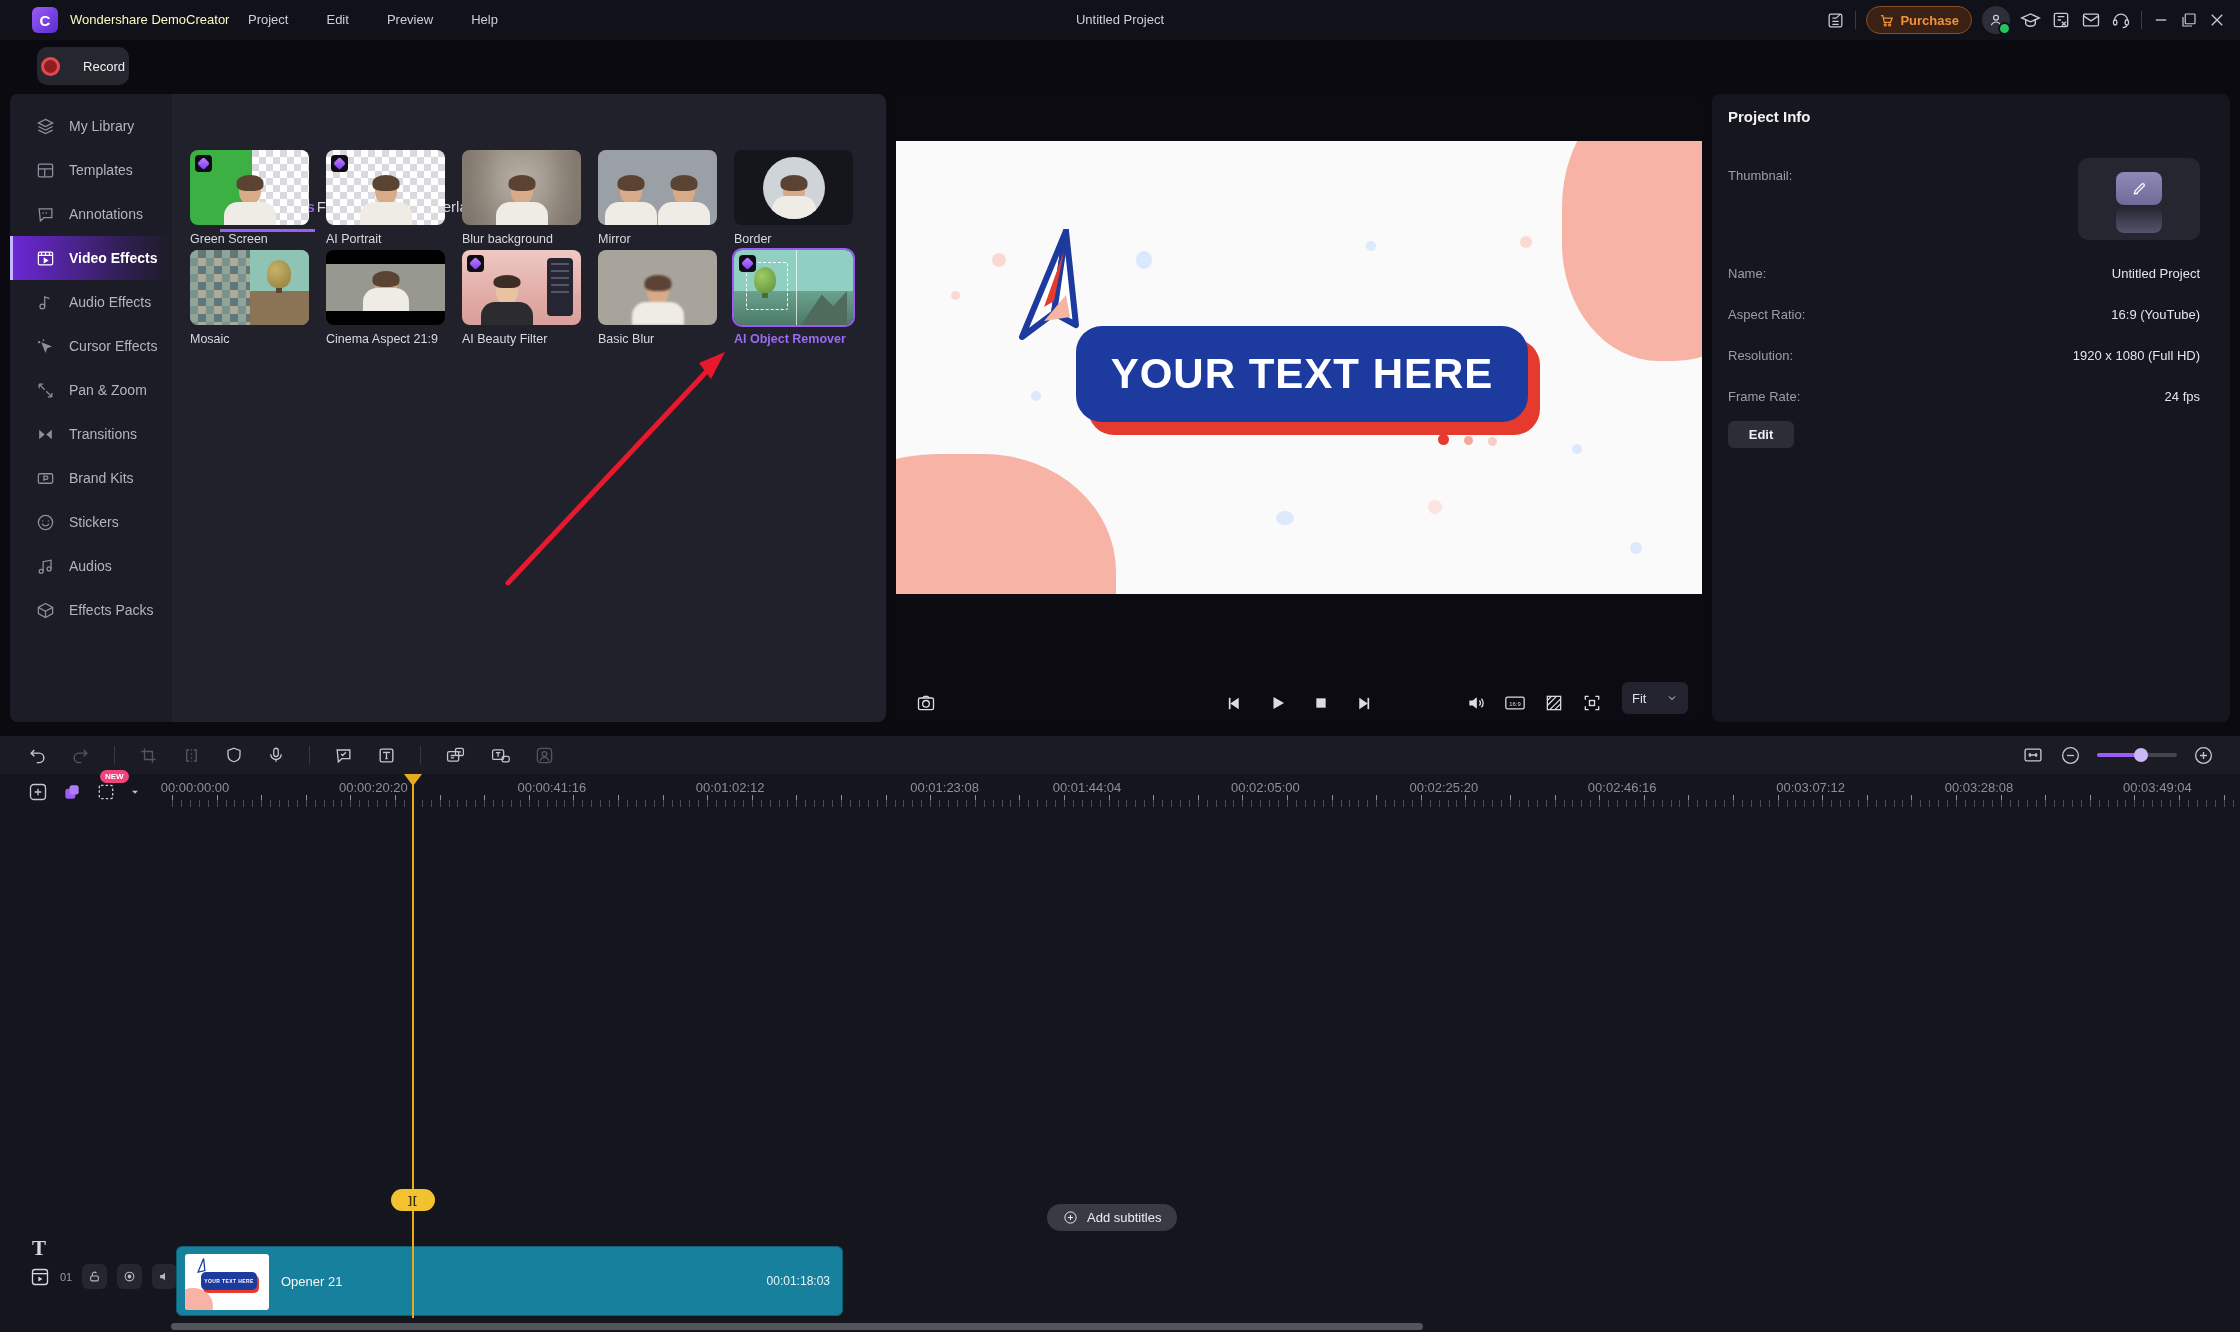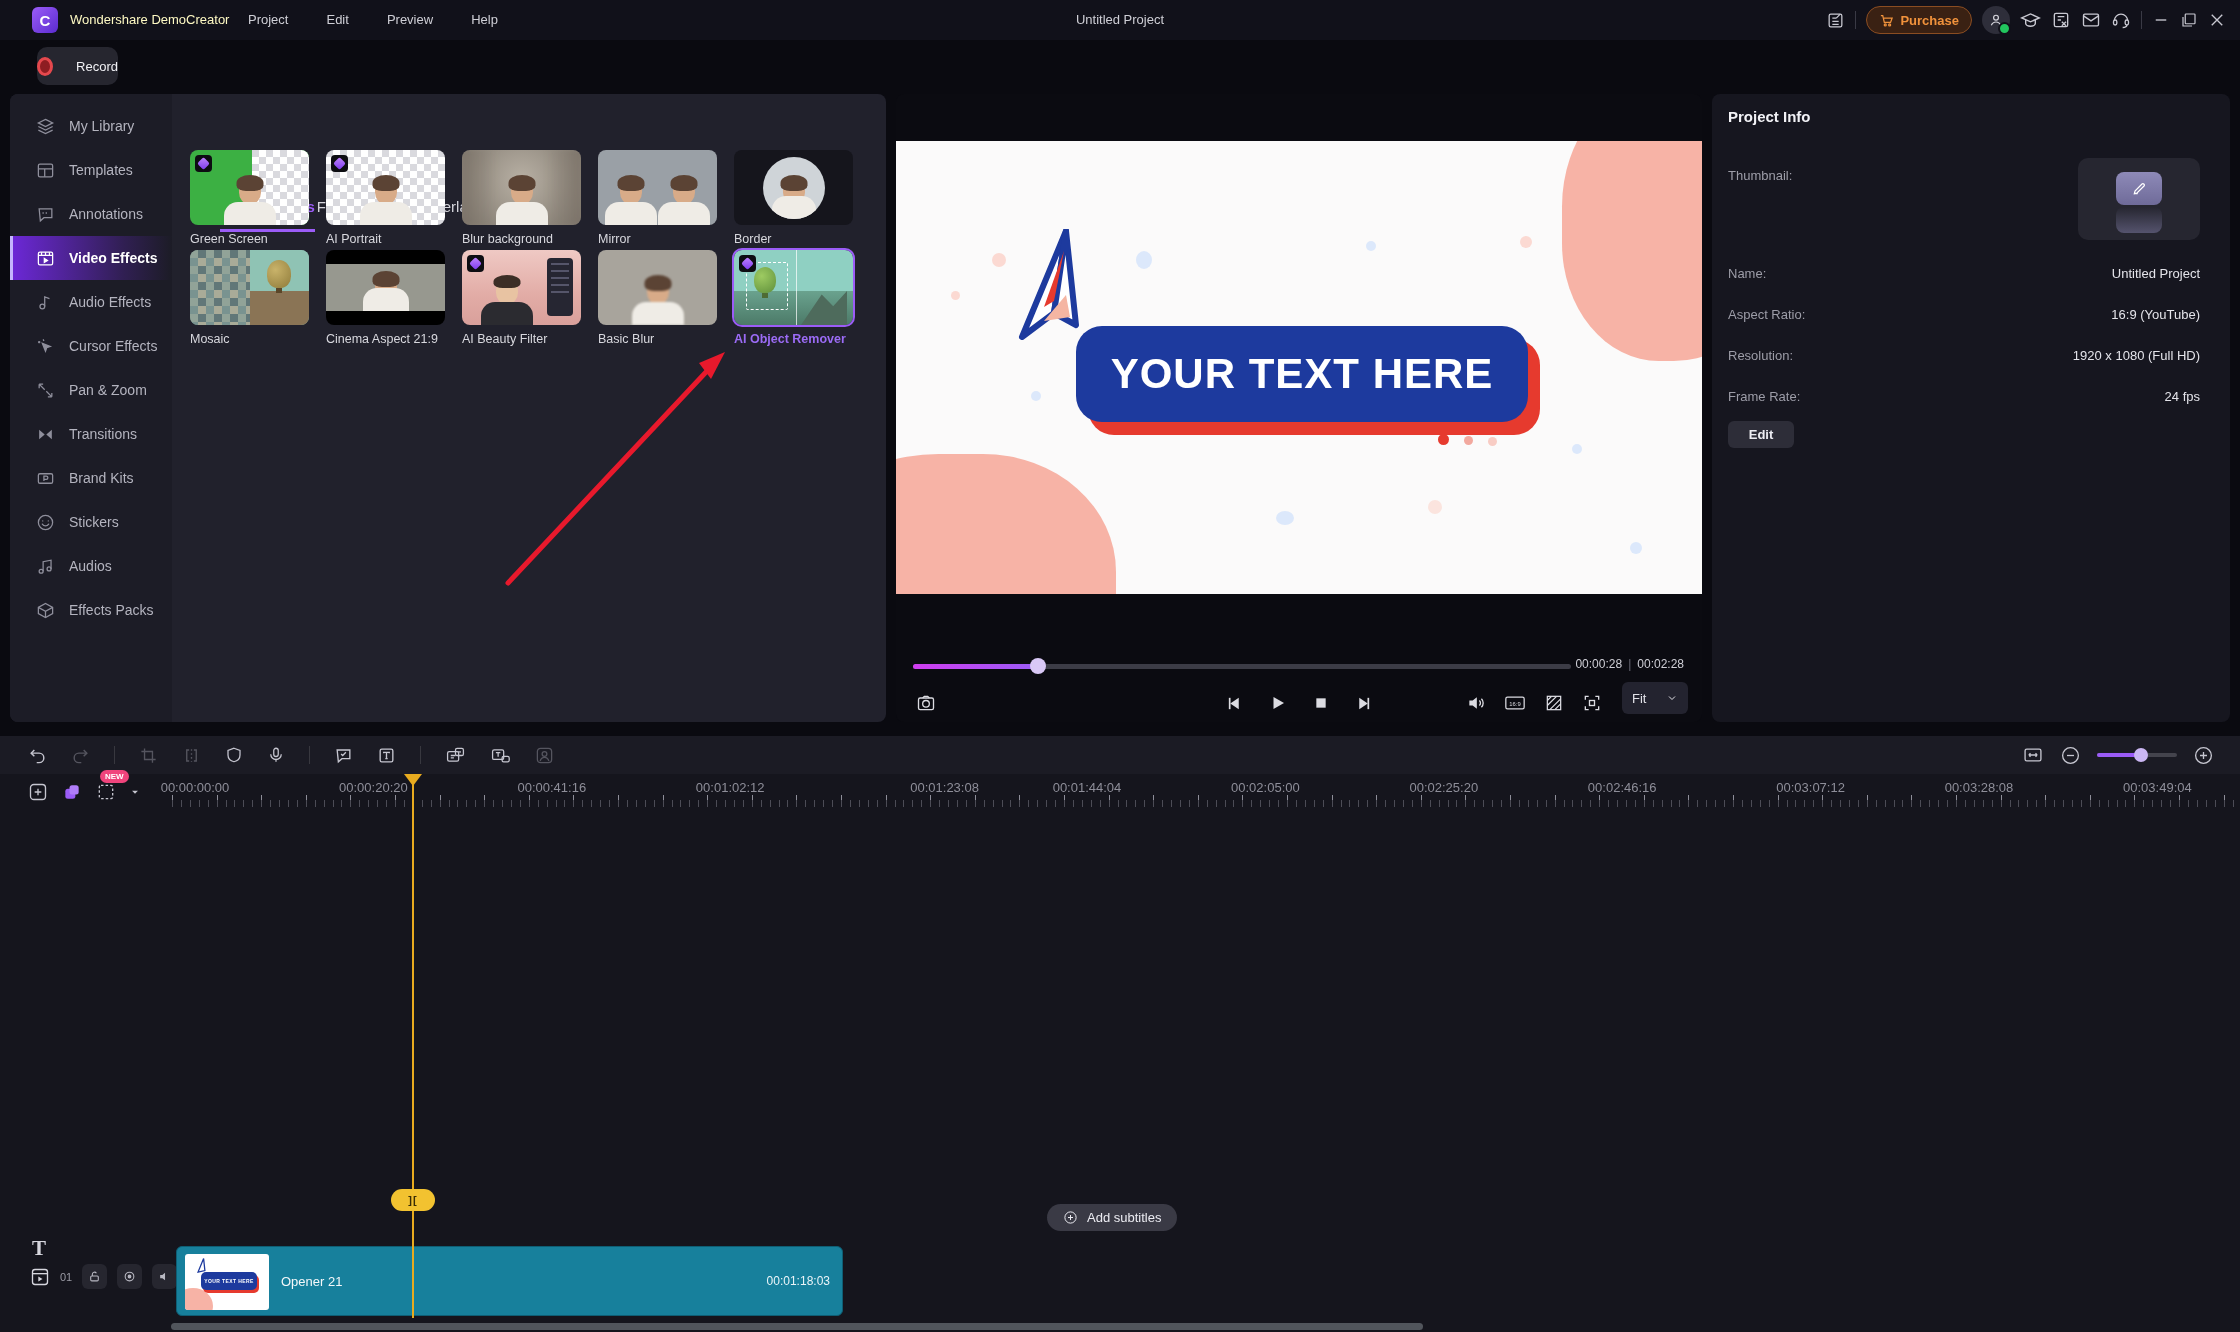--- a/index.html
+++ b/index.html
@@ -12,21 +12,21 @@
   .appname{position:absolute;left:70px;top:12px;font-size:13px;color:#fef9c3;}
   .menus{position:absolute;left:248px;top:12px;display:flex;gap:38px;font-size:13px;color:#cfcfd6;}
   .menus span{cursor:default;}
   .wintitle{position:absolute;left:0;right:0;top:12px;text-align:center;font-size:13px;color:#cfcfd6;}
   .tb-right{position:absolute;right:14px;top:0;height:40px;display:flex;align-items:center;gap:10px;color:#c9c9d2;}
   .tb-divider{width:1px;height:18px;background:#3a3a45;}
   .purchase{display:flex;align-items:center;gap:6px;height:26px;padding:0 12px;border-radius:14px;background:#3a2113;border:1px solid #8a4d22;color:var(--purchase_orange,#f0923c);font-size:13px;font-weight:bold;}
   .avatar{position:relative;width:28px;height:28px;border-radius:50%;background:#2e2e3a;display:flex;align-items:center;justify-content:center;}
   .avatar .dot{position:absolute;right:-1px;bottom:-1px;width:9px;height:9px;border-radius:50%;background:#22c55e;border:2px solid #11111a;}
   
-  .record-btn{position:absolute;left:37px;top:47px;width:81px;height:38px;border-radius:10px;background:#26262f;display:flex;align-items:center;justify-content:center;gap:23px;font-size:13px;color:#f0f0f4;}
+  .record-btn{position:absolute;left:37px;top:47px;width:92px;height:38px;border-radius:10px;background:#26262f;display:flex;align-items:center;justify-content:center;gap:23px;font-size:13px;color:#f0f0f4;}
   .rec-dot{width:13px;height:13px;border-radius:50%;border:3px solid var(--record_red,#e5484d);background:#8e1d22;}
   
   .panel-left{position:absolute;left:10px;top:94px;width:876px;height:628px;background:#21212c;border-radius:8px;}
   .sidebar{position:absolute;left:0;top:0;width:162px;height:628px;background:#1c1c26;border-radius:8px 0 0 8px;padding-top:10px;box-sizing:border-box;}
   .side-item{position:relative;height:44px;display:flex;align-items:center;gap:14px;padding-left:26px;font-size:14px;color:#b4b4bf;}
   .side-item svg{color:#8f8f9c;flex:0 0 auto;}
   .side-item.active{background:linear-gradient(90deg,#6d28d9 0%,rgba(109,40,217,.25) 70%,rgba(109,40,217,0) 100%);color:#ffffff;font-weight:bold;}
   .side-item.active svg{color:#fff;}
   .side-item.active::before{content:"";position:absolute;left:0;top:0;bottom:0;width:3px;background:#c4b5fd;}
   
@@ -450,29 +450,20 @@
         <polygon points="50,22 30,78 40,72" fill="#e63a2e"></polygon>
         <polygon points="30,92 52,66 56,88" fill="#f5b5a2"></polygon>
       </svg>
       <div class="banner-wrap">
         <div class="banner">
             <span>YOUR TEXT HERE</span>
           </div>
       </div>
     </div>
 
-    <div class="prog-row">
-      <div class="prog-track">
-        <div class="prog-fill" style="width:19%;"></div>
-        <div class="prog-handle" style="left:calc(19% - 8px);"></div>
-      </div>
-      <div class="time-label">
-        <span>00:00:28</span><span class="sep">|</span><span>00:02:28</span>
-      </div>
-    </div>
 
     <div class="ctrl-row">
       <span style="position:absolute;left:20px;">
           <svg width="20" height="20" viewBox="0 0 24 24" fill="none" stroke="currentColor" stroke-width="1.6">
             <rect x="3" y="6" width="18" height="14" rx="2"></rect>
             <path d="M8 6l2-2h4l2 2"></path>
             <circle cx="12" cy="13" r="4"></circle>
           </svg>
         </span>
       <div class="ctrl-center">

